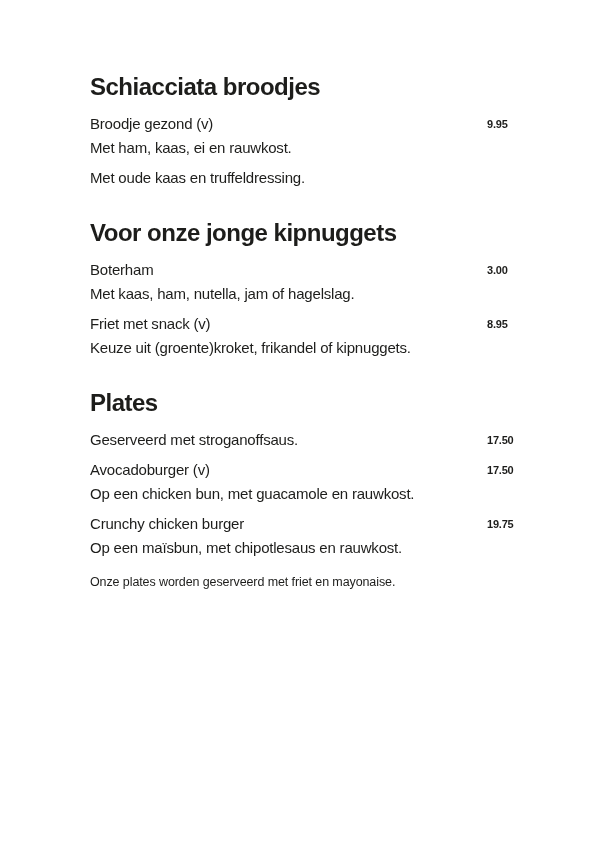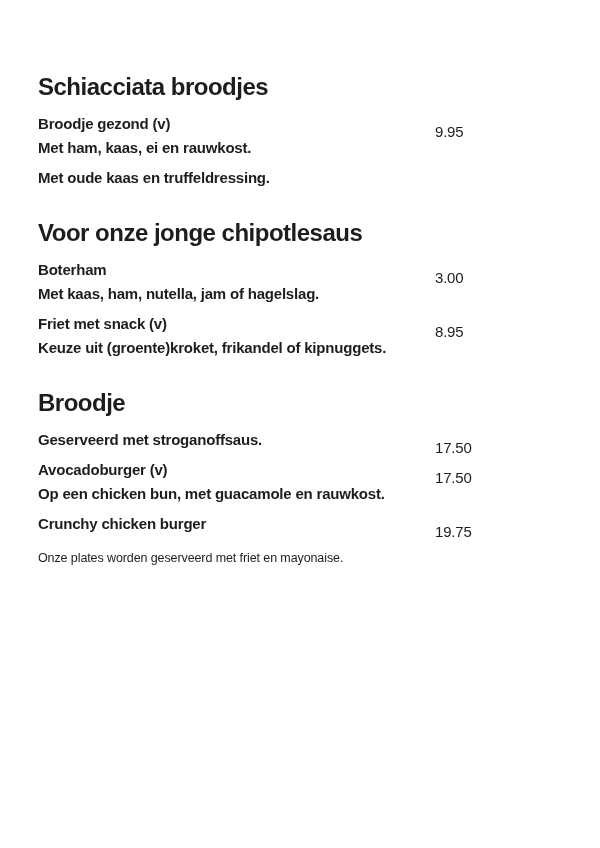--- a/index.html
+++ b/index.html
@@ -9,21 +9,21 @@
     height: 848px;
     background: #ffffff;
     font-family: "Liberation Sans", sans-serif;
     color: #1d1d1b;
     -webkit-font-smoothing: antialiased;
   }
 
   .menu-page {
     width: 600px;
     height: 848px;
-    padding: 72px 70px 0 38px;
+    padding: 72px 70px 0 90px;
     overflow: hidden;
   }
 
   .menu-section {
     margin-bottom: 30px;
   }
 
   .section-title {
     font-size: 24px;
     line-height: 30px;
@@ -37,39 +37,39 @@
   }
 
   .item-row {
     position: relative;
     line-height: 20px;
   }
 
   .item-name {
     display: inline-block;
     font-size: 15px;
-    font-weight: 700;
+    font-weight: 400;
     letter-spacing: -0.2px;
   }
 
   .item-price {
     position: absolute;
     left: 397px;
-    top: 8px;
-    font-size: 15px;
-    font-weight: 400;
+    top: 0;
+    font-size: 11px;
+    font-weight: 700;
     letter-spacing: -0.2px;
     white-space: nowrap;
   }
 
   .item-desc {
     margin-top: 4px;
     font-size: 15px;
     line-height: 20px;
-    font-weight: 700;
+    font-weight: 400;
     letter-spacing: -0.2px;
   }
 
   .section-footnote {
     margin-top: 16px;
     font-size: 12.5px;
     line-height: 16px;
     font-weight: 400;
     letter-spacing: -0.1px;
   }
@@ -90,41 +90,41 @@
       <div class="item-desc">Met ham, kaas, ei en rauwkost.</div>
     </div>
 
     <div class="menu-item">
       <div class="item-desc">Met oude kaas en truffeldressing.</div>
     </div>
 
   </section>
 
   <section class="menu-section">
-    <h2 class="section-title">Voor onze jonge chipotlesaus</h2>
+    <h2 class="section-title">Voor onze jonge kipnuggets</h2>
 
     <div class="menu-item">
       <div class="item-row">
         <span class="item-name">Boterham</span>
         <span class="item-price">3.00</span>
       </div>
       <div class="item-desc">Met kaas, ham, nutella, jam of hagelslag.</div>
     </div>
 
     <div class="menu-item">
       <div class="item-row">
         <span class="item-name">Friet met snack (v)</span>
         <span class="item-price">8.95</span>
       </div>
       <div class="item-desc">Keuze uit (groente)kroket, frikandel of kipnuggets.</div>
     </div>
   </section>
 
   <section class="menu-section">
-    <h2 class="section-title">Broodje</h2>
+    <h2 class="section-title">Plates</h2>
 
 
     <div class="menu-item">
       <div class="item-row">
         <span class="item-price">17.50</span>
       </div>
       <div class="item-desc">Geserveerd met stroganoffsaus.</div>
     </div>
 
     <div class="menu-item">
@@ -133,18 +133,19 @@
         <span class="item-price">17.50</span>
       </div>
       <div class="item-desc">Op een chicken bun, met guacamole en rauwkost.</div>
     </div>
 
     <div class="menu-item">
       <div class="item-row">
         <span class="item-name">Crunchy chicken burger</span>
         <span class="item-price">19.75</span>
       </div>
+      <div class="item-desc">Op een maïsbun, met chipotlesaus en rauwkost.</div>
     </div>
 
     <div class="section-footnote">Onze plates worden geserveerd met friet en mayonaise.</div>
   </section>
 
 </div>
 
 </body></html>

